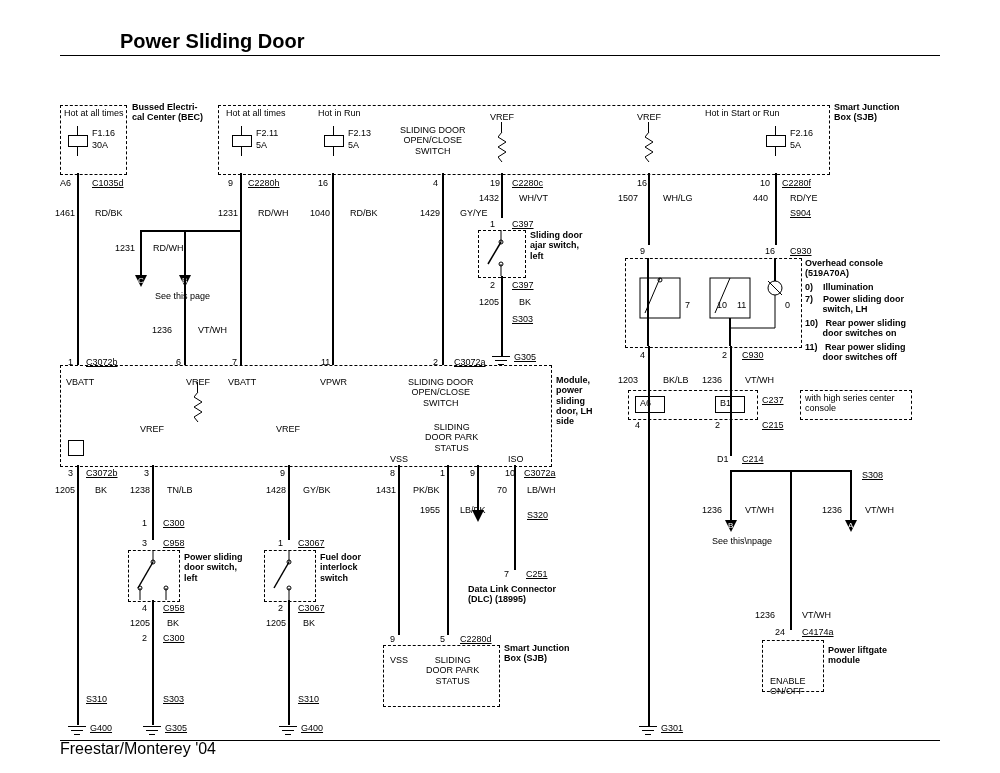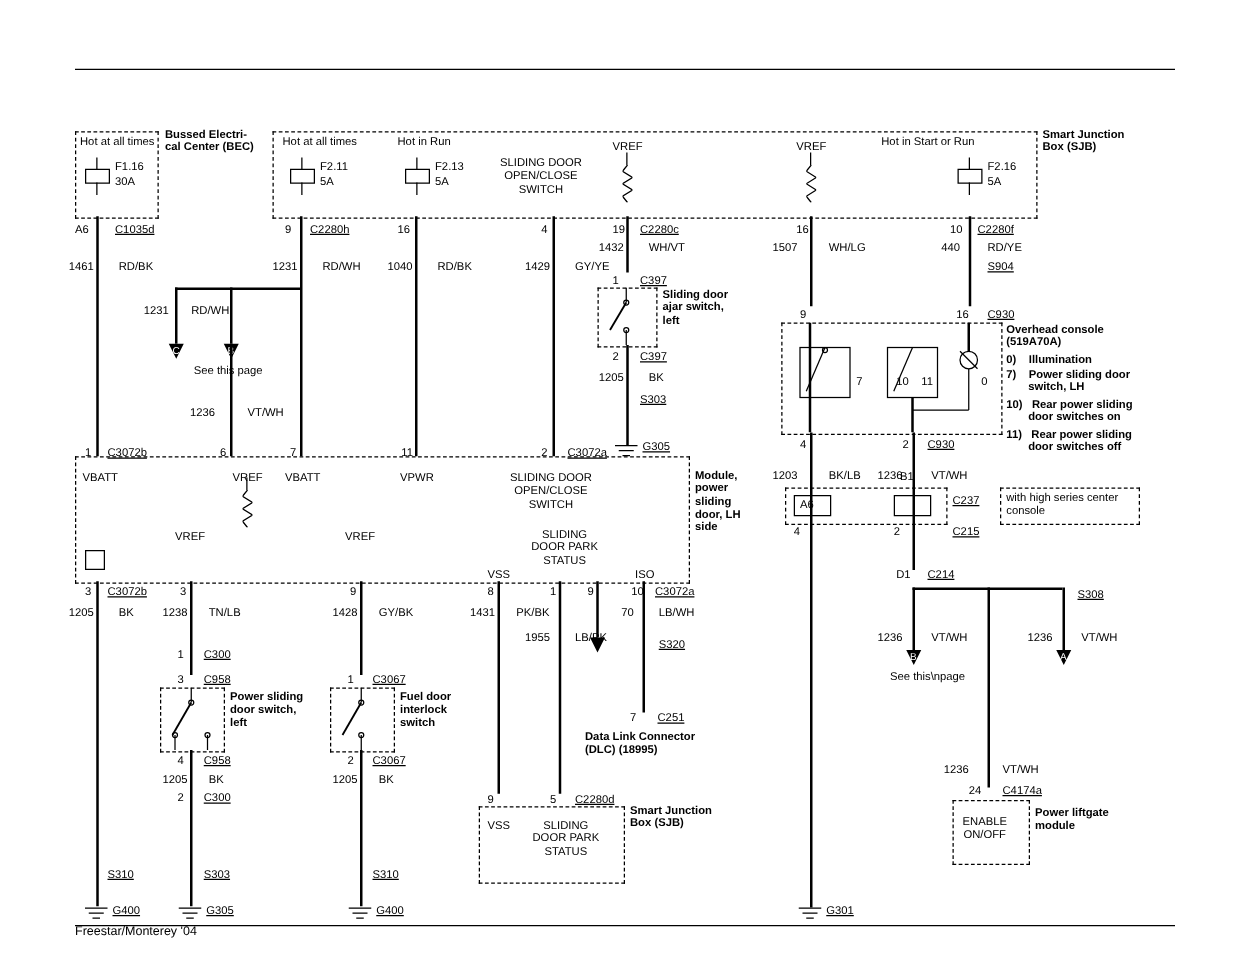--- a/index.html
+++ b/index.html
@@ -1,18 +1,18 @@
 <!DOCTYPE html>
 <html><head>
 <meta charset="utf-8">
 <style>
   html,body{margin:0;padding:0;background:#fff;font-family:Helvetica,Arial,sans-serif;color:#000}
   .page{position:relative;width:1000px;height:773px}
   .title{position:absolute;left:120px;top:30px;font-size:20px;font-weight:bold}
-  .footer{position:absolute;left:60px;top:740px;font-size:10px}
+  .footer{position:absolute;left:60px;top:740px;font-size:16px}
   .hr-top{position:absolute;left:60px;top:55px;width:880px;border-top:1px solid #000}
   .hr-bot{position:absolute;left:60px;top:740px;width:880px;border-top:1px solid #000}
   .lbl{position:absolute;font-size:9px;line-height:1.15;white-space:pre}
   .b{font-weight:bold}
   .u{text-decoration:underline}
   .box{position:absolute;border:1.2px dashed #000}
   .fuse{position:absolute;width:18px;height:10px;border:1px solid #000}
   .fuse:before,.fuse:after{content:"";position:absolute;background:#000}
   .fuse:before{left:8px;top:-10px;width:1px;height:10px}
   .fuse:after{left:8px;top:10px;width:1px;height:10px}
@@ -27,20 +27,21 @@
   .gnd span:nth-child(3){top:8px;left:6px;width:6px}
   .swbox{position:absolute;border:1.2px dashed #000}
   .res{position:absolute;width:8px;height:30px}
   .res:before{content:"";position:absolute;left:3px;top:-10px;width:1px;height:10px;background:#000}
   .res svg{width:8px;height:30px}
 </style>
 </head>
 <body>
 
 <div class="page">
+  <div class="title">Power Sliding Door</div>
   <div class="hr-top"></div>
   <div class="hr-bot"></div>
   <div class="footer">Freestar/Monterey '04</div>
 
   <div class="box" style="left:60px;top:105px;width:65px;height:68px"></div>
   <div class="lbl b" style="left:132px;top:102px">Bussed Electri-
 cal Center (BEC)</div>
   <div class="lbl" style="left:64px;top:108px">Hot at all times</div>
   <div class="fuse" style="left:68px;top:135px"></div>
   <div class="lbl" style="left:92px;top:128px">F1.16</div>
@@ -365,21 +366,21 @@
   <div class="lbl u" style="left:661px;top:723px">G301</div>
 
   <div class="vline" style="left:730px;top:346px;height:110px"></div>
   <div class="lbl" style="left:702px;top:375px">1236</div>
   <div class="lbl" style="left:745px;top:375px">VT/WH</div>
 
   <div class="box" style="left:628px;top:390px;width:128px;height:28px;border-style:dashed"></div>
   <div style="position:absolute;left:635px;top:396px;width:28px;height:15px;border:1px solid #000"></div>
   <div class="lbl" style="left:640px;top:398px">A6</div>
   <div style="position:absolute;left:715px;top:396px;width:28px;height:15px;border:1px solid #000"></div>
-  <div class="lbl" style="left:720px;top:376px">B1</div>
+  <div class="lbl" style="left:720px;top:398px">B1</div>
   <div class="lbl u" style="left:762px;top:395px">C237</div>
   <div class="lbl" style="left:635px;top:420px">4</div>
   <div class="lbl" style="left:715px;top:420px">2</div>
   <div class="lbl u" style="left:762px;top:420px">C215</div>
   <div class="box" style="left:800px;top:390px;width:110px;height:28px"></div>
   <div class="lbl" style="left:805px;top:393px">with high series center
 console</div>
 
   <div class="lbl" style="left:717px;top:454px">D1</div>
   <div class="lbl u" style="left:742px;top:454px">C214</div>
@@ -400,16 +401,16 @@
   <div class="lbl" style="left:865px;top:505px">VT/WH</div>
 
   <div class="vline" style="left:790px;top:470px;height:160px"></div>
   <div class="lbl" style="left:755px;top:610px">1236</div>
   <div class="lbl" style="left:802px;top:610px">VT/WH</div>
   <div class="lbl" style="left:775px;top:627px">24</div>
   <div class="lbl u" style="left:802px;top:627px">C4174a</div>
   <div class="box" style="left:762px;top:640px;width:60px;height:50px"></div>
   <div class="lbl b" style="left:828px;top:645px">Power liftgate
 module</div>
-  <div class="lbl" style="left:770px;top:652px;text-align:center">ENABLE
+  <div class="lbl" style="left:770px;top:676px;text-align:left">ENABLE
 ON/OFF</div>
 
 </div>
 
 </body></html>

